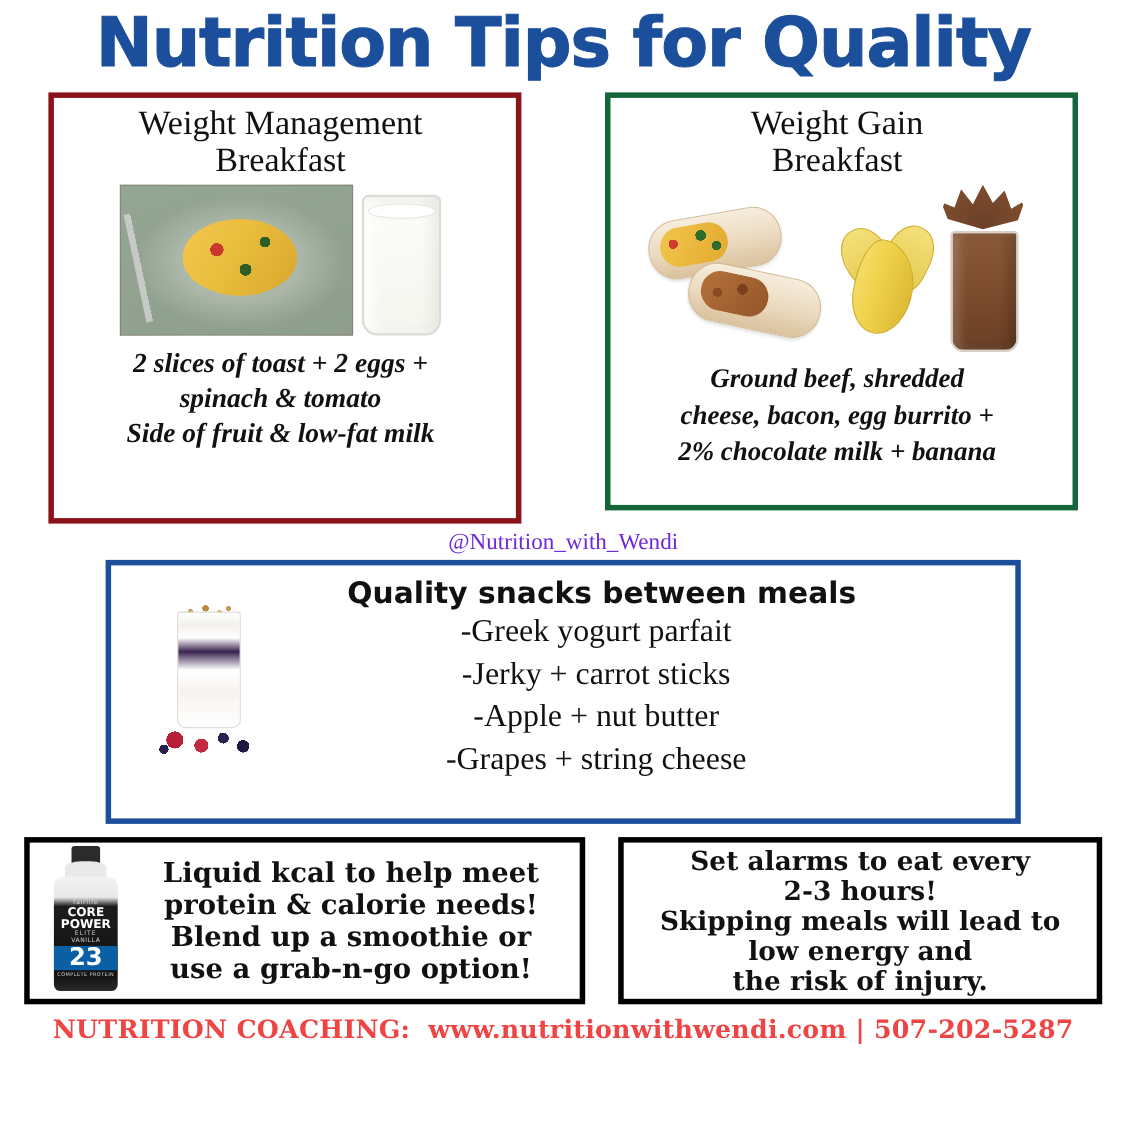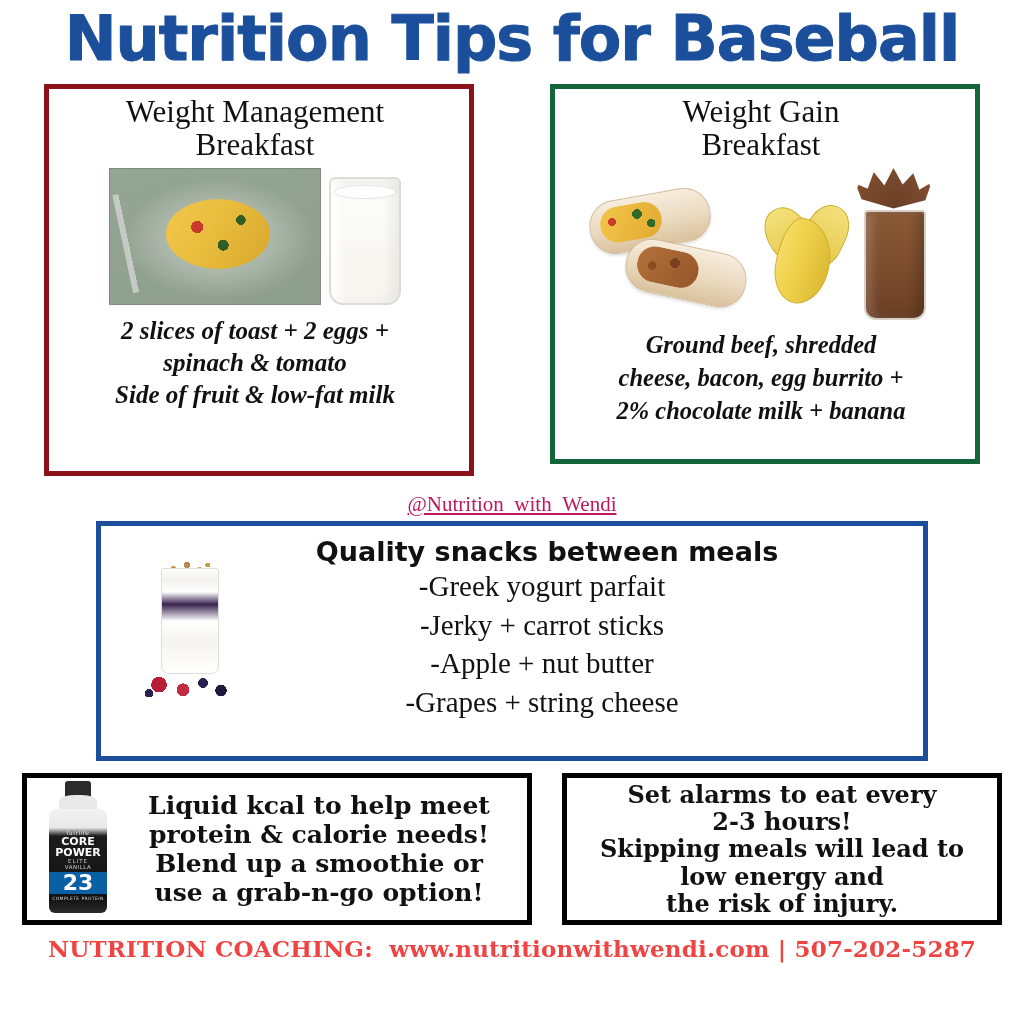--- a/index.html
+++ b/index.html
@@ -74,23 +74,22 @@
     line-height: 1.28;
     color: #111;
     margin-top: 10px;
   }
   .card.green .card-text { font-size: 24.5px; line-height: 1.35; }
 
   
   .handle {
     text-align: center;
     font-size: 21px;
-    color: #be185d;
-    margin-top: 16px;
-    text-decoration: underline;
+    color: #6d28d9;
+    margin-top: 4px;
   }
 
   
   .snacks {
     box-sizing: border-box;
     margin: 4px 96px 0 96px;
     border: 5px solid #1b4f9c;
     height: 240px;
     position: relative;
     padding-top: 10px;
@@ -387,21 +386,21 @@
     font-size: 22px; font-weight: bold; color: #fff;
     background: #0b5fa5; margin-top: 2px; line-height: 1.0;
   }
   .bottle .b-sub { font-size: 4.5px; color: #d8d8d8; letter-spacing: .4px; margin-top: 2px;}
 </style>
 </head>
 <body>
 
 <div class="page">
 
-  <div class="title">Nutrition Tips for Baseball</div>
+  <div class="title">Nutrition Tips for Quality</div>
 
   <div class="top-row">
 
     <div class="card red">
       <div class="card-title">
         <span>Weight Management</span>
         <span class="l2">Breakfast</span>
       </div>
       <div class="imgrow">
         <div class="photo-toast"></div>

